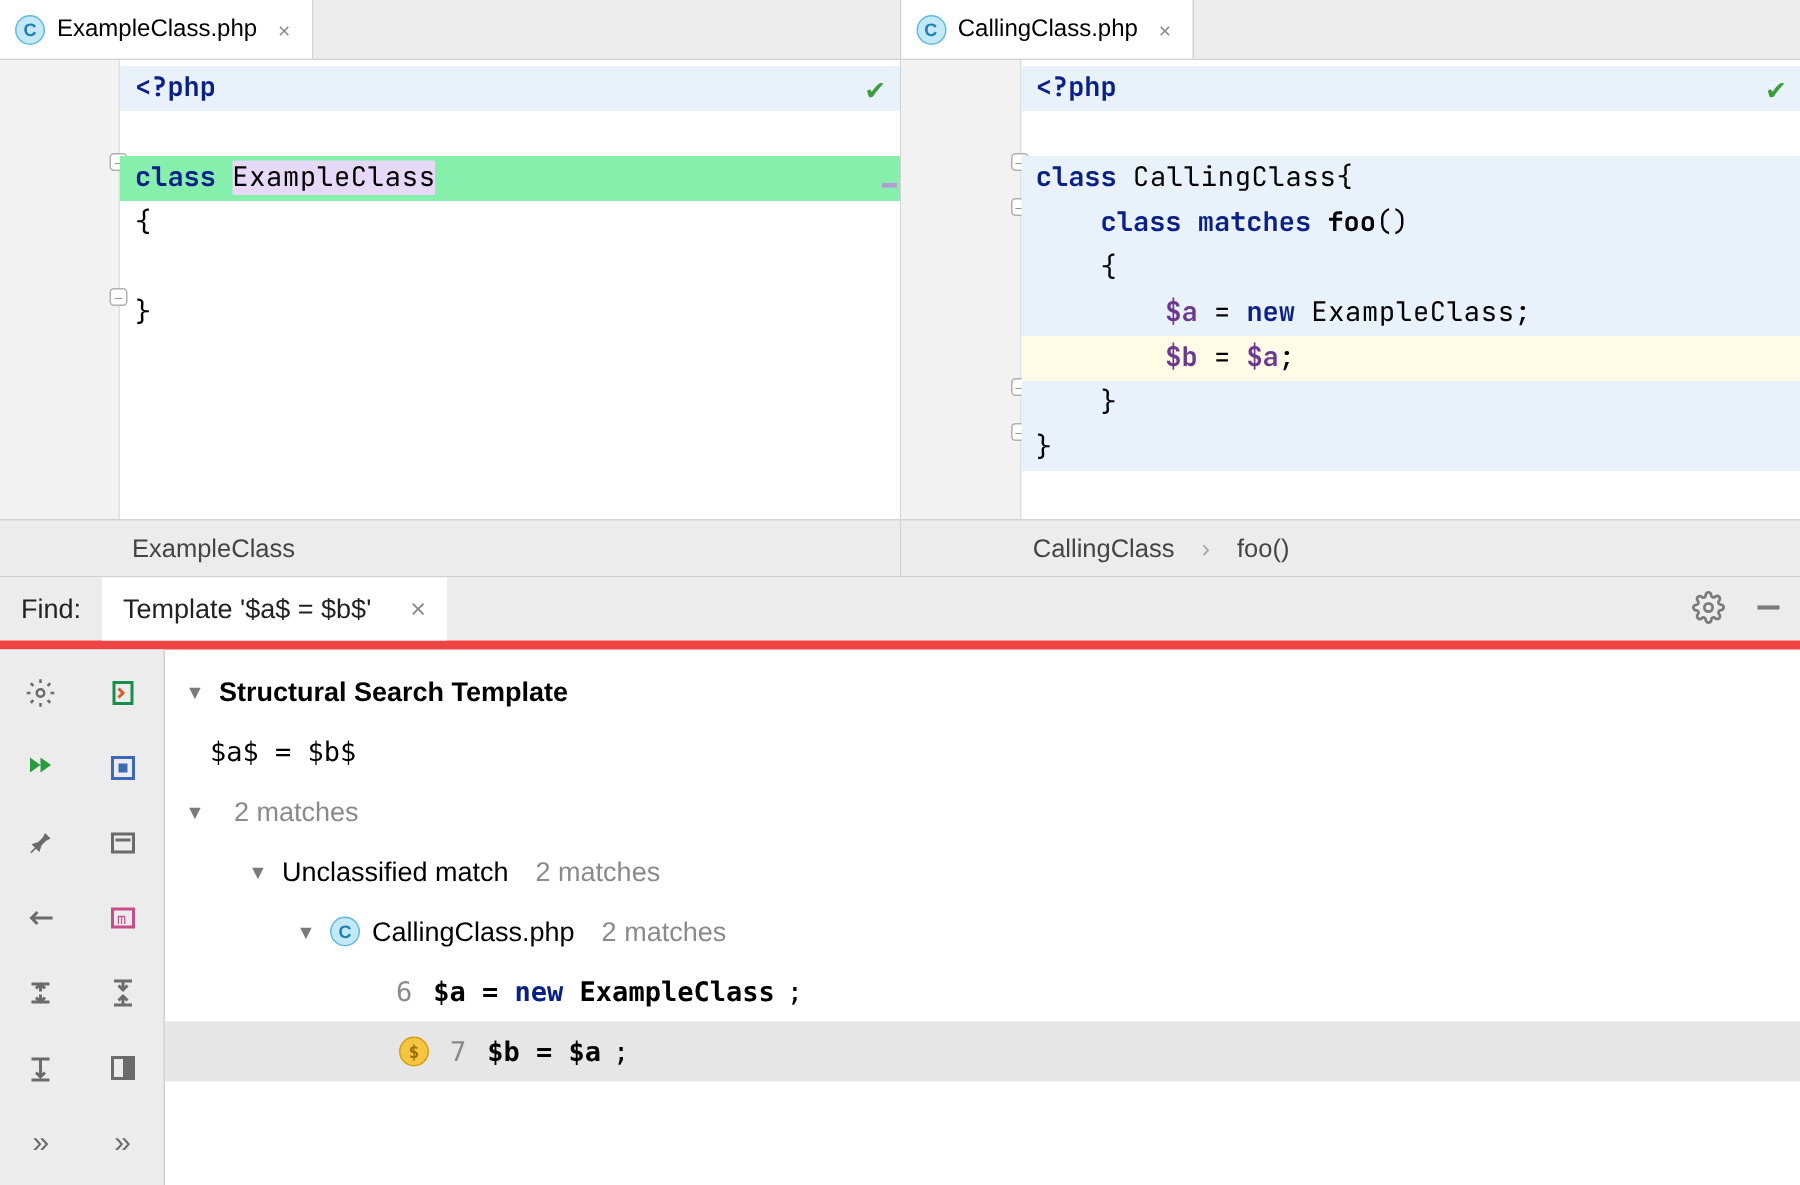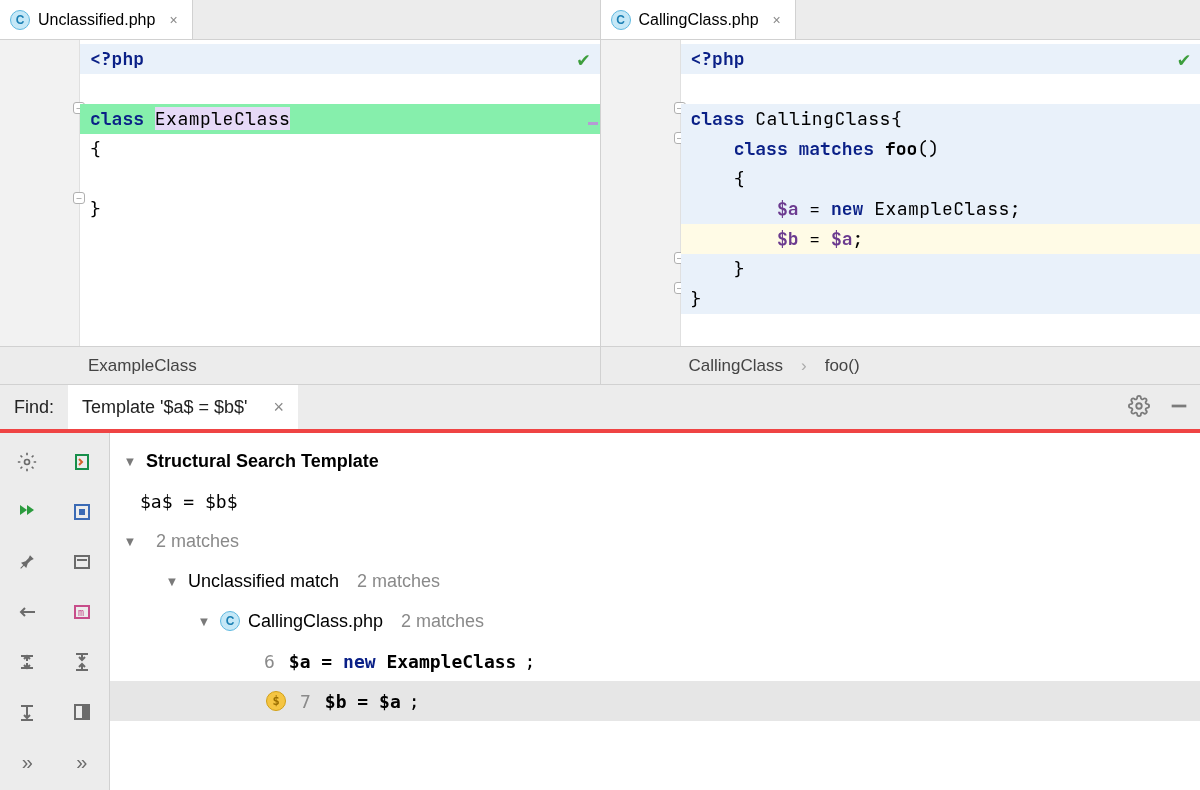--- a/index.html
+++ b/index.html
@@ -125,21 +125,21 @@
     gap: 18px;
   }
   .crumb-sep { color: #aaa; }
 
   
   .find-header {
     display: flex;
     align-items: center;
     height: 48px;
     background: #ececec;
-    border-bottom: 4px solid #ef4444;
+    border-bottom: 6px solid #ef4444;
     padding: 0 10px 0 14px;
   }
   .find-label { font-size: 18px; color: #222; margin-right: 14px; }
   .find-tab {
     display: flex; align-items: center;
     padding: 0 14px;
     height: 100%;
     background: #ffffff;
     gap: 26px;
     font-size: 18px;
@@ -215,21 +215,21 @@
 </style>
 </head>
 <body>
 
 <div class="editors">
 
   <div class="editor-pane">
     <div class="tab-bar">
       <div class="tab">
         <span class="file-icon">C</span>
-        <span class="tab-title">Unclassified.php</span>
+        <span class="tab-title">ExampleClass.php</span>
         <span class="close">×</span>
       </div>
       <div class="tab-filler"></div>
     </div>
     <div class="editor-body">
       <div class="gutter">
         <div class="gutter-mark" style="top:62px">–</div>
         <div class="gutter-mark" style="top:152px">–</div>
       </div>
       <div class="code-area code-font">

